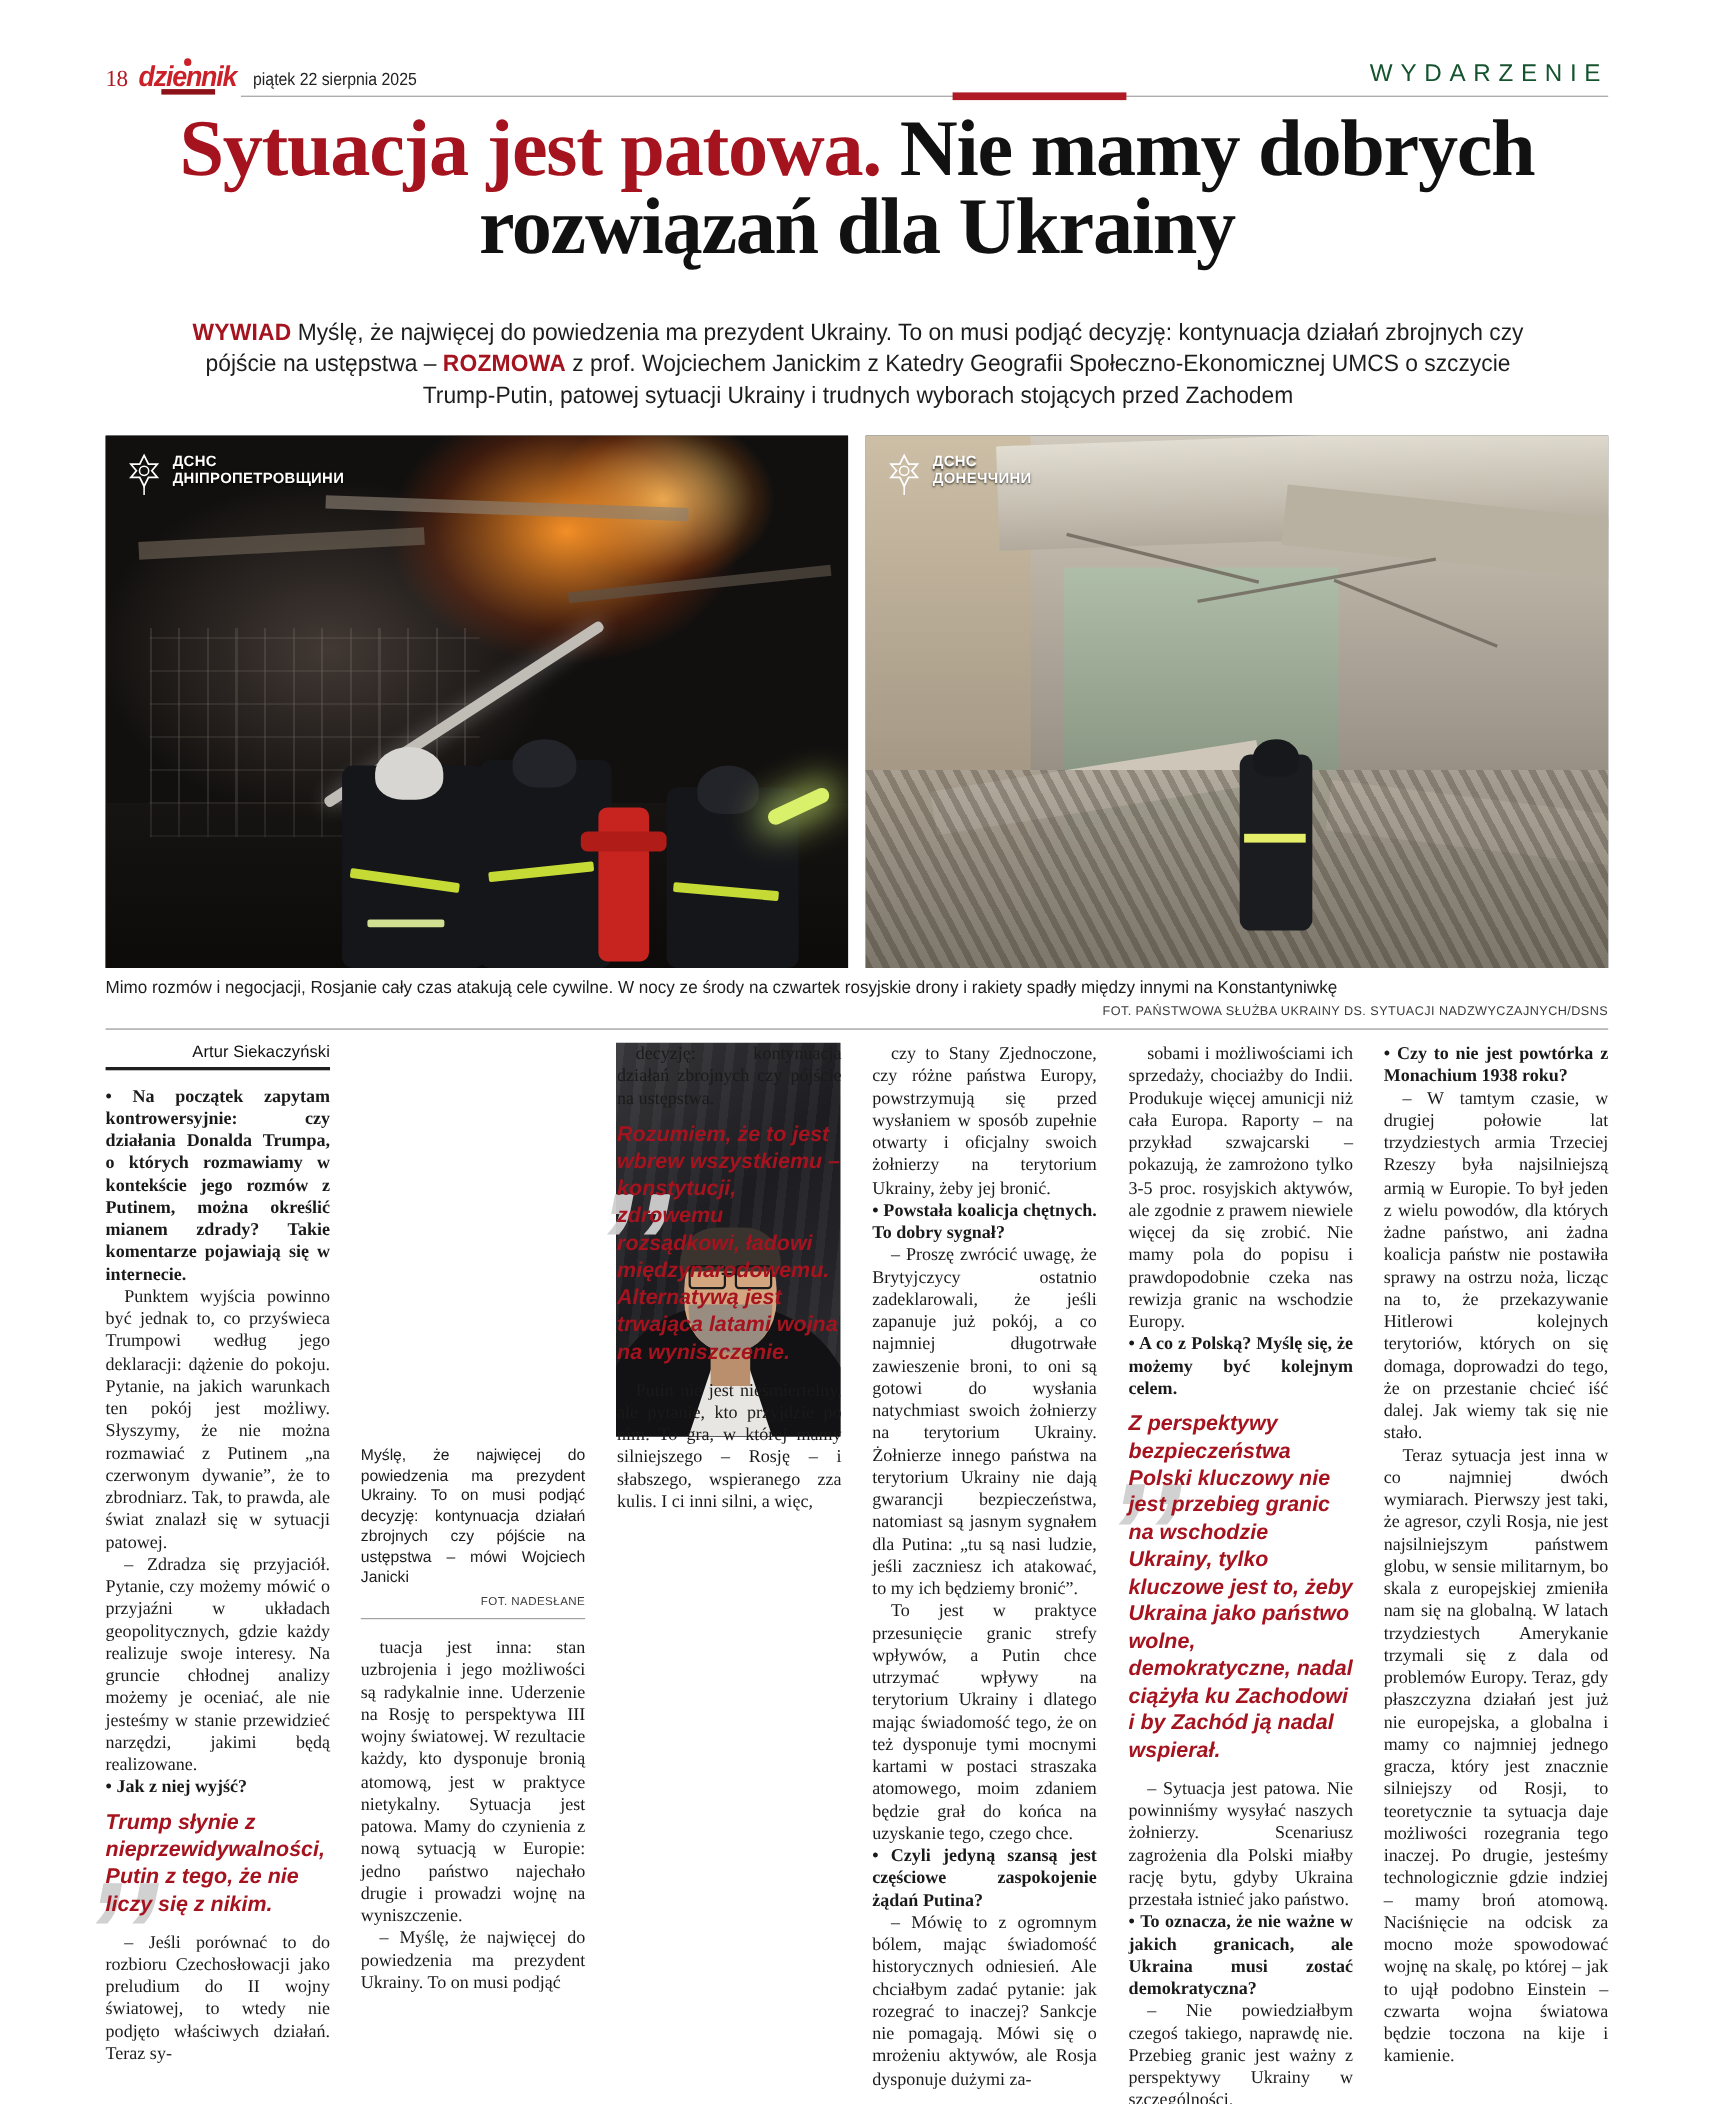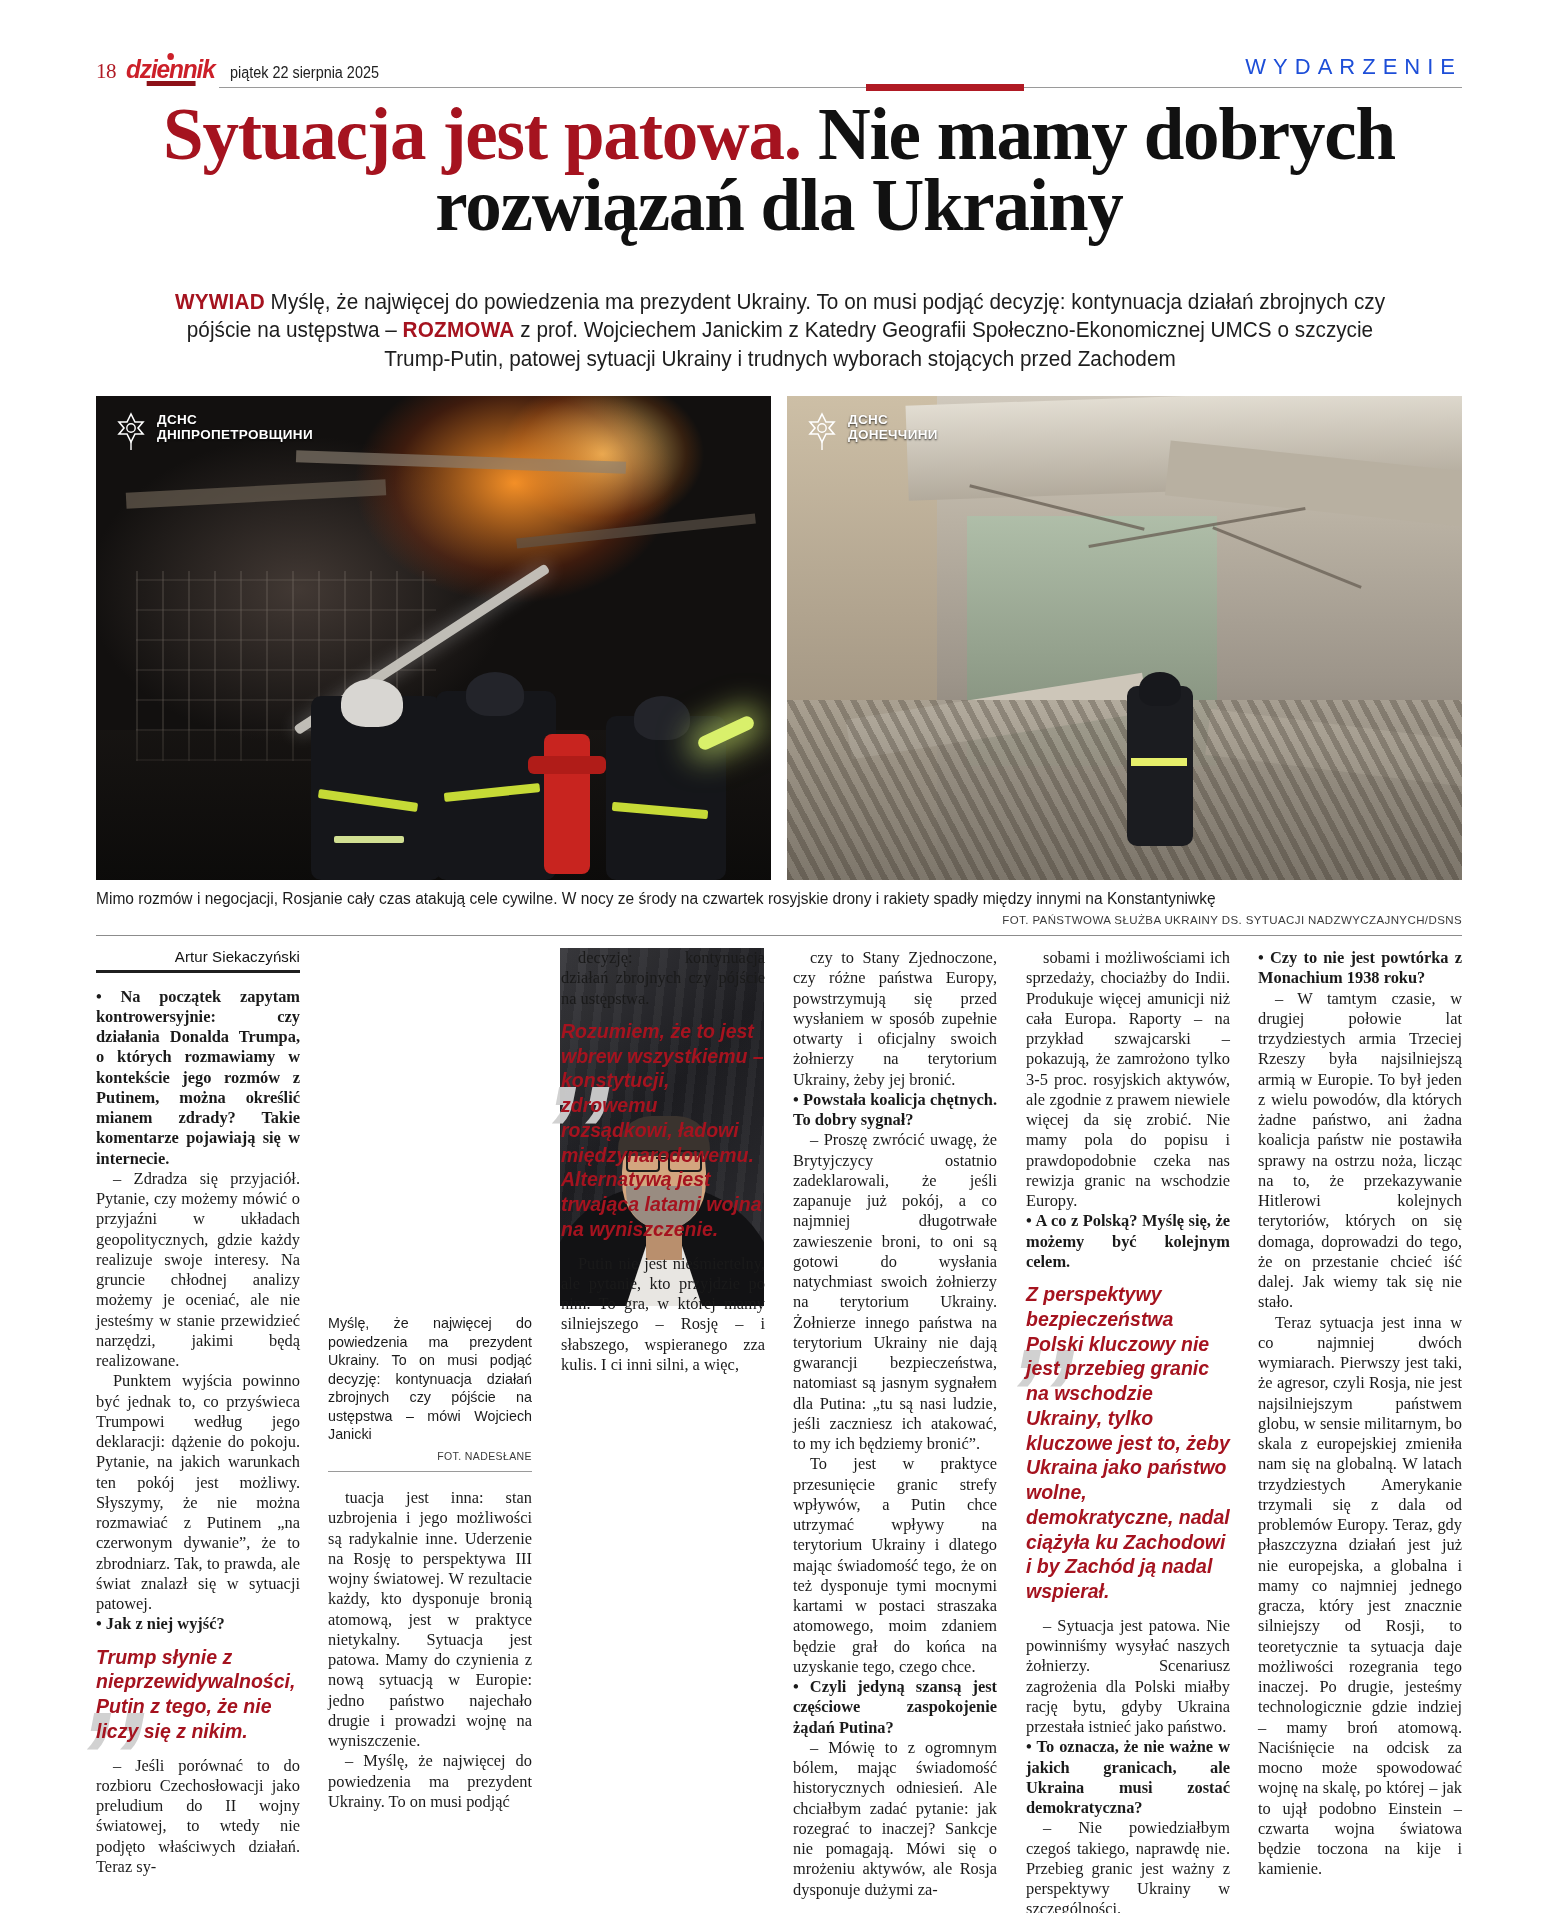--- a/index.html
+++ b/index.html
@@ -32,21 +32,21 @@
     position:absolute;left:22px;bottom:-4px;width:52px;height:5px;background:#8d1118;
   }
   .mh-date{
     font-family:"Liberation Sans",sans-serif;font-size:16px;color:#222;
     line-height:1;padding-bottom:1px;transform:scaleX(.9);transform-origin:left bottom;
     white-space:nowrap;
   }
   .section-title{
     position:absolute;right:96px;top:56px;
     font-family:"Liberation Sans",sans-serif;
-    font-size:22px;letter-spacing:7px;color:#1d4ed8;line-height:1;
+    font-size:22px;letter-spacing:7px;color:#14532d;line-height:1;
   }
   .mh-rule{position:absolute;left:219px;top:87px;width:1243px;height:1px;background:#9a9a9a;}
   .mh-rule-red{position:absolute;left:866px;top:84px;width:158px;height:7px;background:#b01a24;}
 
   
   .headline{
     position:absolute;left:96px;top:100px;width:1366px;
     text-align:center;
     font-family:"Liberation Serif",serif;
     font-weight:bold;
@@ -357,22 +357,22 @@
   <div class="photo-credit">FOT. PAŃSTWOWA SŁUŻBA UKRAINY DS. SYTUACJI NADZWYCZAJNYCH/DSNS</div>
   <div class="cap-rule"></div>
 
   <div class="cols">
 
     <div class="col c1">
       <div class="byline">Artur Siekaczyński</div>
       <div class="byline-rule"></div>
       <div id="c1body">
           <p class="q">• Na początek zapytam kontrowersyjnie: czy działania Donalda Trumpa, o których rozmawiamy w kontekście jego rozmów z Putinem, można określić mianem zdrady? Takie komentarze pojawiają się w internecie.</p>
+          <p class="body">Punktem wyjścia powinno być jednak to, co przyświeca Trumpowi według jego deklaracji: dążenie do pokoju. Pytanie, na jakich warunkach ten pokój jest możliwy. Słyszymy, że nie można rozmawiać z Putinem „na czerwonym dywanie”, że to zbrodniarz. Tak, to prawda, ale świat znalazł się w sytuacji patowej.</p>
           <p class="body">– Zdradza się przyjaciół. Pytanie, czy możemy mówić o przyjaźni w układach geopolitycznych, gdzie każdy realizuje swoje interesy. Na gruncie chłodnej analizy możemy je oceniać, ale nie jesteśmy w stanie przewidzieć narzędzi, jakimi będą realizowane.</p>
-          <p class="body">Punktem wyjścia powinno być jednak to, co przyświeca Trumpowi według jego deklaracji: dążenie do pokoju. Pytanie, na jakich warunkach ten pokój jest możliwy. Słyszymy, że nie można rozmawiać z Putinem „na czerwonym dywanie”, że to zbrodniarz. Tak, to prawda, ale świat znalazł się w sytuacji patowej.</p>
           <p class="q">• Jak z niej wyjść?</p>
         </div>
       <div class="pull">
         <span class="mark">,,</span>
         <span class="ptxt">Trump słynie z nieprzewidywalności, Putin z tego, że nie liczy się z nikim.</span>
       </div>
       <div id="c1body2">
           <p class="body">– Jeśli porównać to do rozbioru Czechosłowacji jako preludium do II wojny światowej, to wtedy nie podjęto właściwych działań. Teraz sy-</p>
         </div>
     </div>

